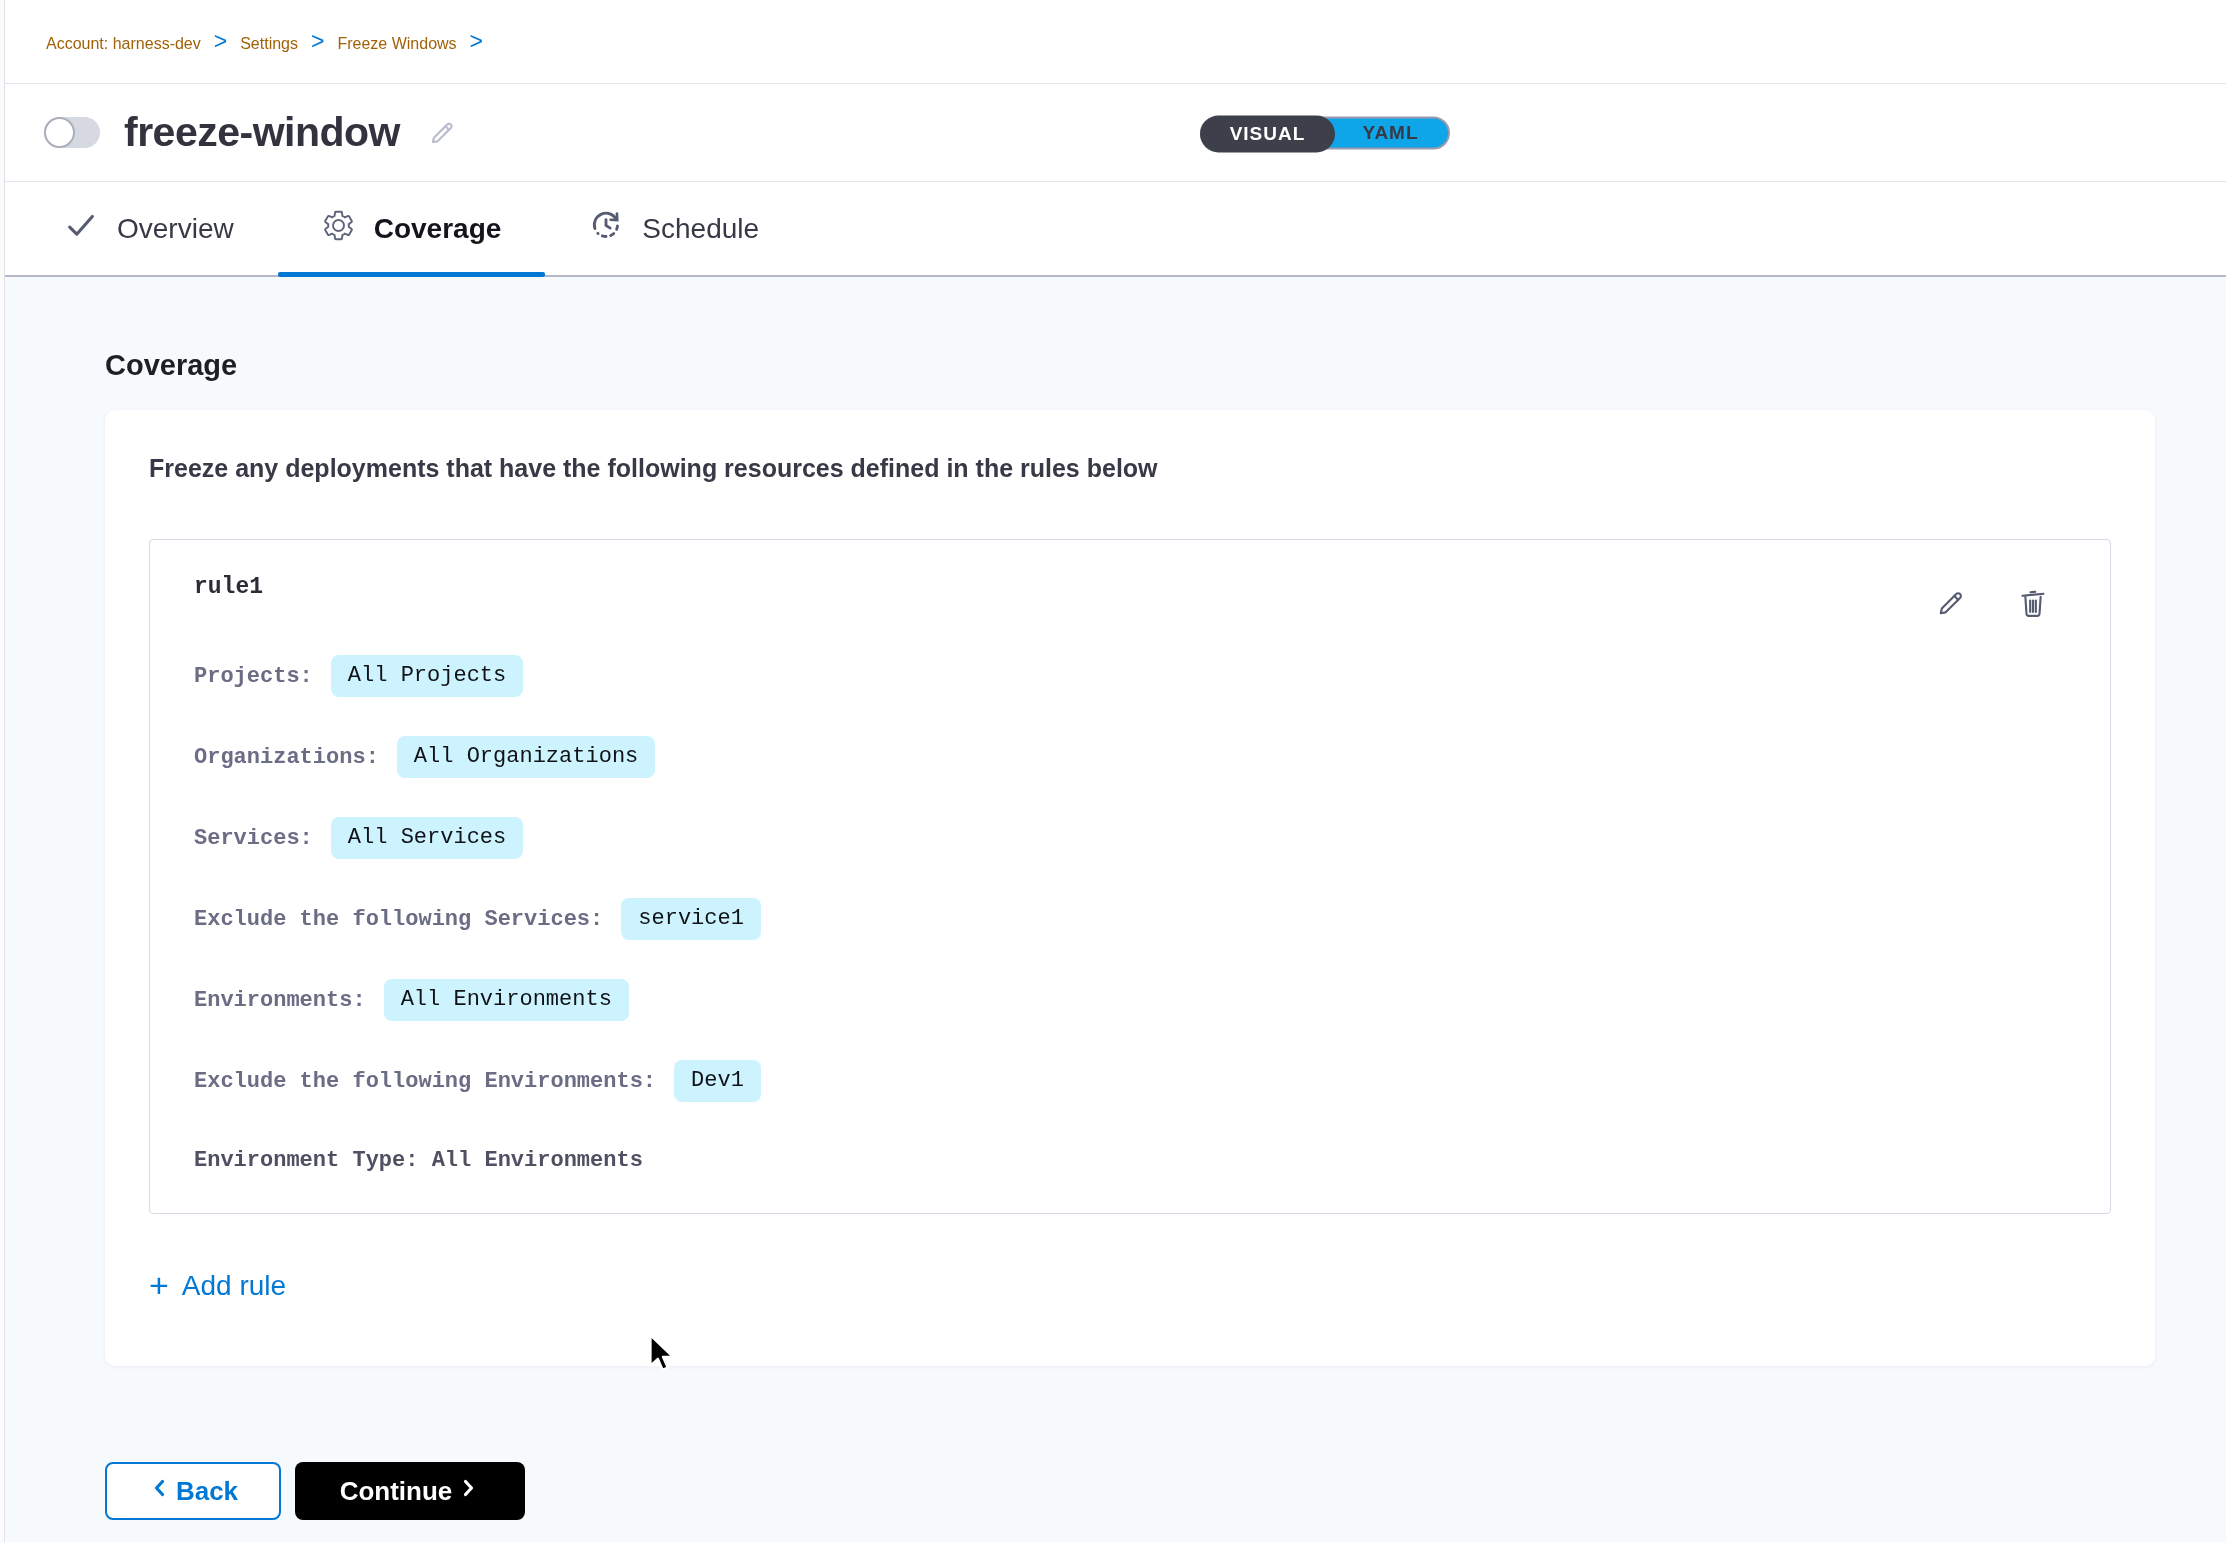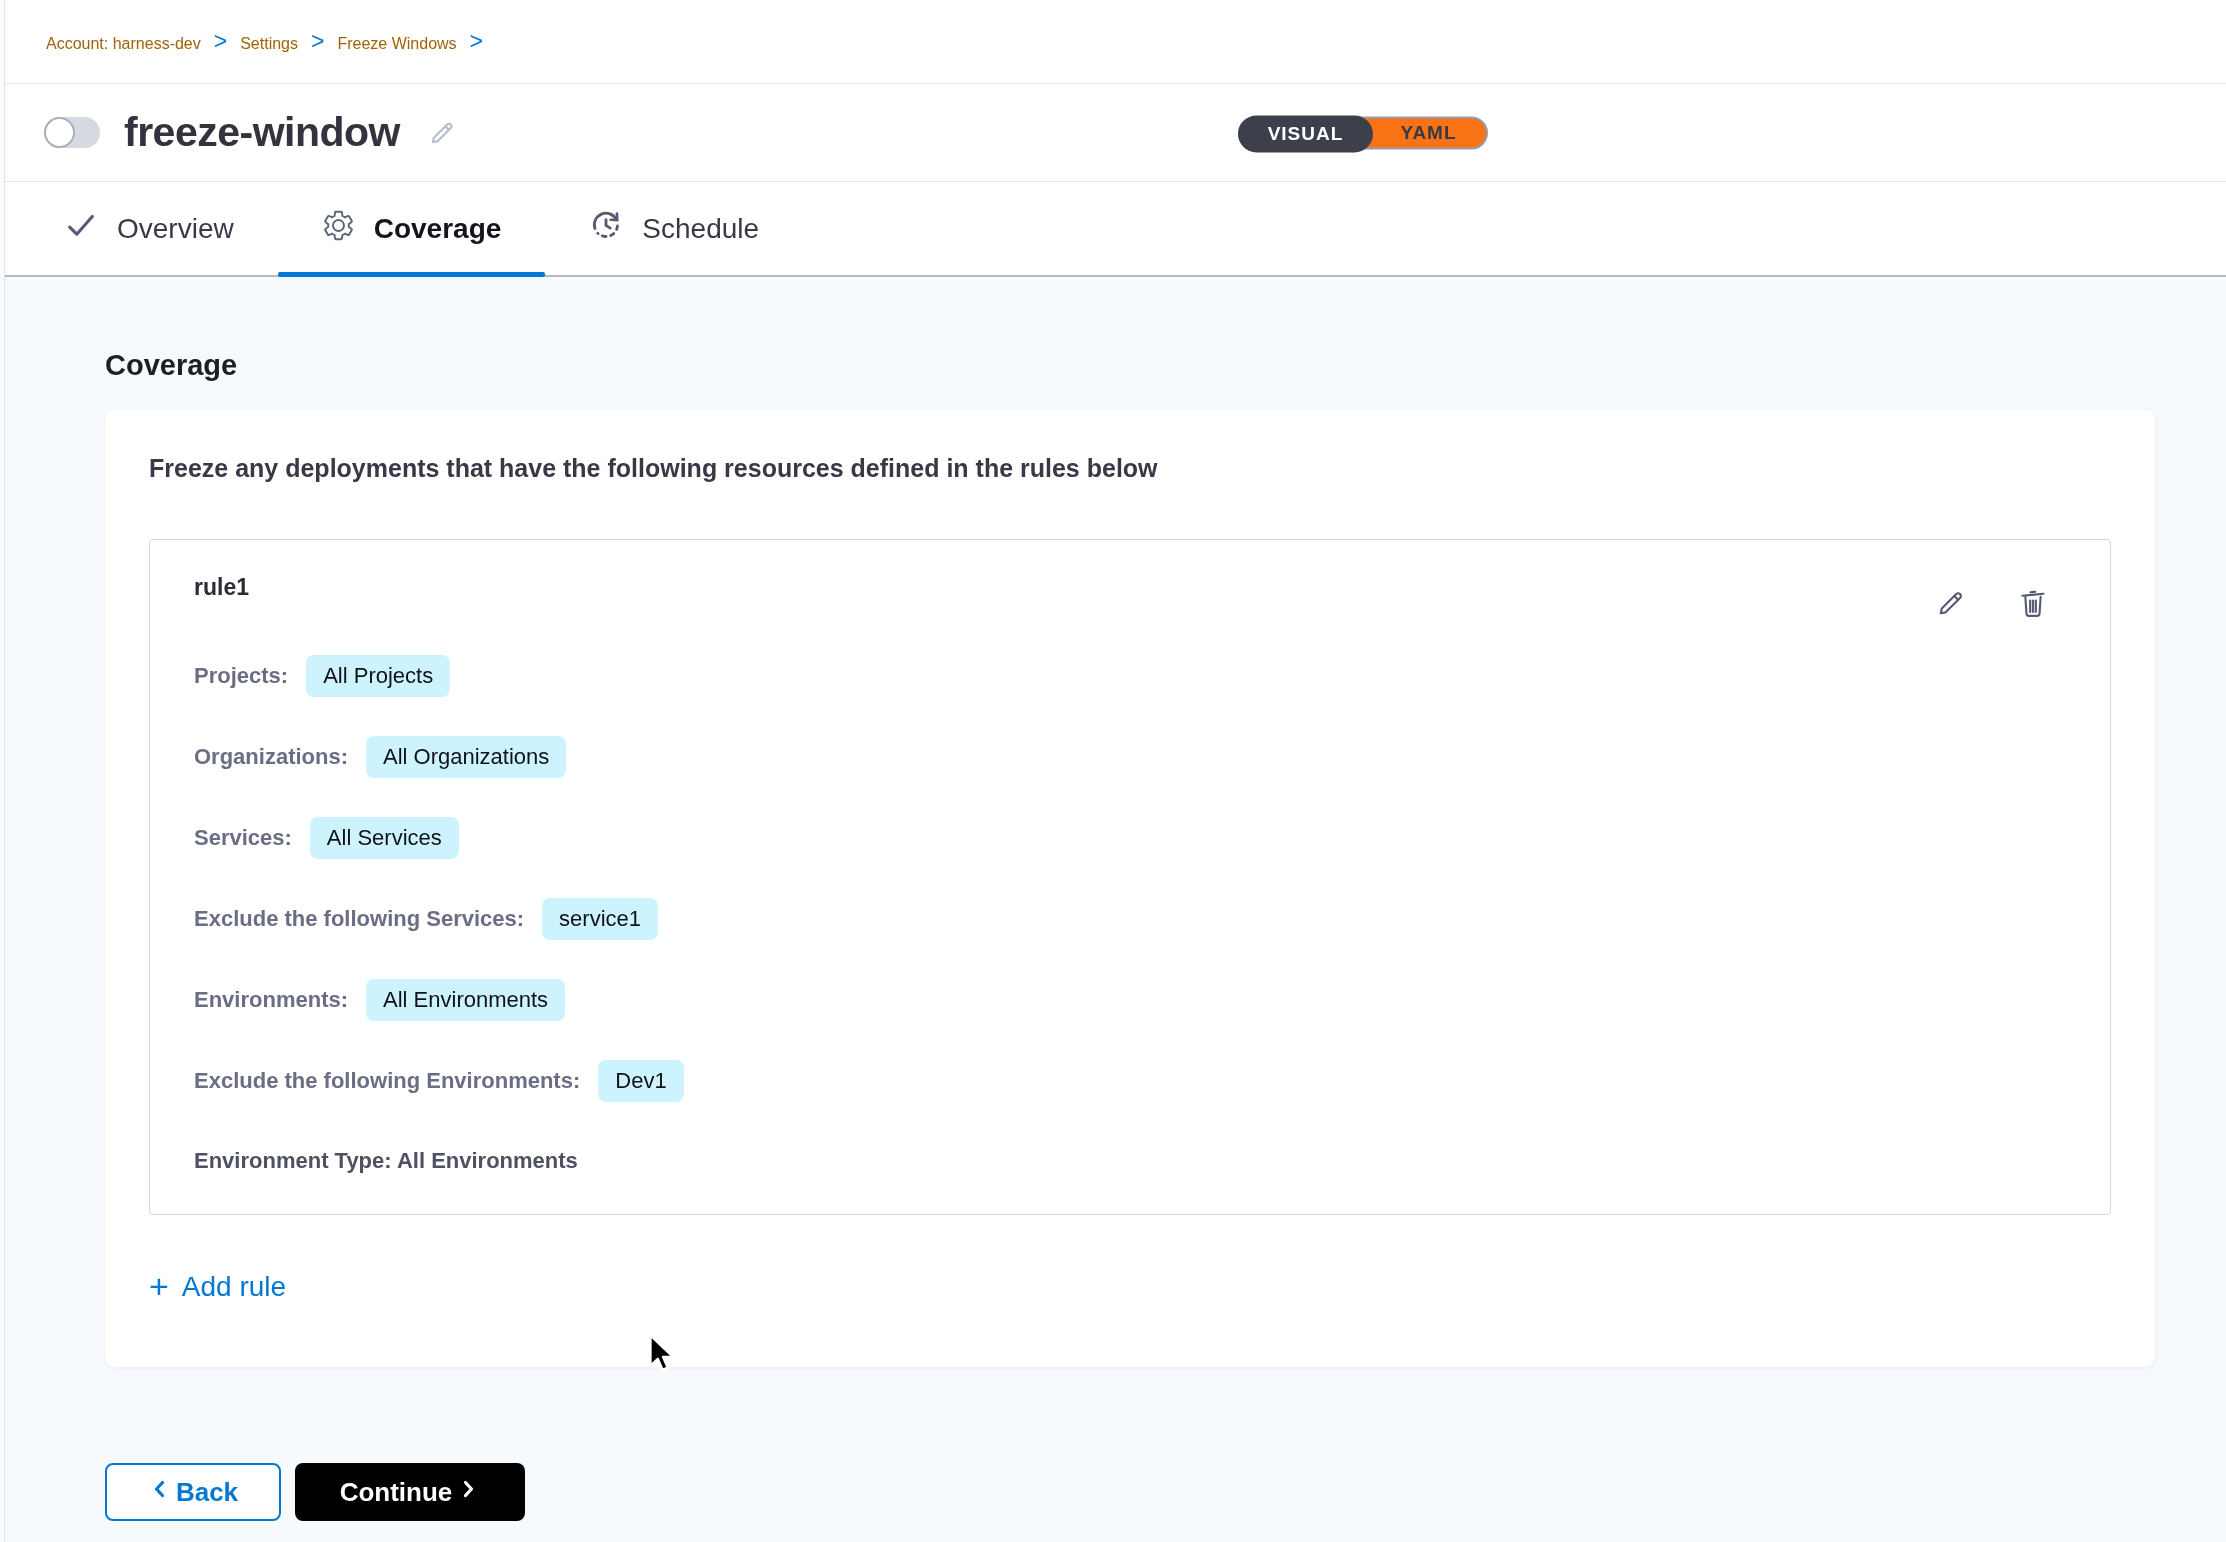--- a/index.html
+++ b/index.html
@@ -40,22 +40,22 @@
     position:absolute; left:0px; top:0px; width:31px; height:31px;
     border-radius:50%; background:#ffffff; border:2px solid #abaebc;
   }
   .page-title {
     margin-left:24px; font-size:41px; font-weight:700; color:#32333e;
     letter-spacing:-0.5px;
   }
   .edit-title { margin-left:26px; display:inline-flex; cursor:pointer; }
 
   .view-toggle {
-    position:absolute; left:1238px; top:50%; transform:translateY(-50%);
-    width:250px; height:33px; background:#f97316;
+    position:absolute; left:1200px; top:50%; transform:translateY(-50%);
+    width:250px; height:33px; background:#0ea5e9;
     border:2px solid #9a9cae; border-radius:18px;
     display:flex; align-items:center;
   }
   .view-toggle .seg {
     flex:1; height:100%; background:transparent; border:none;
     font-family:inherit; font-size:19px; font-weight:700; letter-spacing:1px;
     color:#383946; cursor:pointer; display:flex; align-items:center; justify-content:center;
   }
   .view-toggle .seg.active {
     position:absolute; left:-2px; top:-3px; width:135px; height:37px;
@@ -90,20 +90,21 @@
     margin-top:28px; width:2050px; background:#ffffff; border-radius:10px;
     padding:44px 44px 64px 44px;
     box-shadow:0 1px 4px rgba(40,41,61,0.06);
   }
   .card-title { font-size:25px; font-weight:700; color:#383946; }
 
   .rule-box {
     margin-top:56px; width:1962px; min-height:665px;
     border:1px solid #d8d8e5; border-radius:4px; background:#ffffff;
     padding:34px 60px 40px 44px;
+    font-family:Liberation Mono, monospace;
   }
   .rule-head { display:flex; align-items:flex-start; }
   .rule-name { font-size:23px; font-weight:700; color:#2b2c36; }
   .rule-actions { margin-left:auto; display:flex; gap:48px; padding-top:12px; }
   .rule-actions .icon-btn { cursor:pointer; display:inline-flex; }
 
   .rule-row { display:flex; align-items:center; height:50px; margin-top:31px; }
   .rule-label { font-size:22px; font-weight:600; color:#6b6d85; }
   .chip {
     margin-left:18px; background:#cdf4fe; color:#101218;

